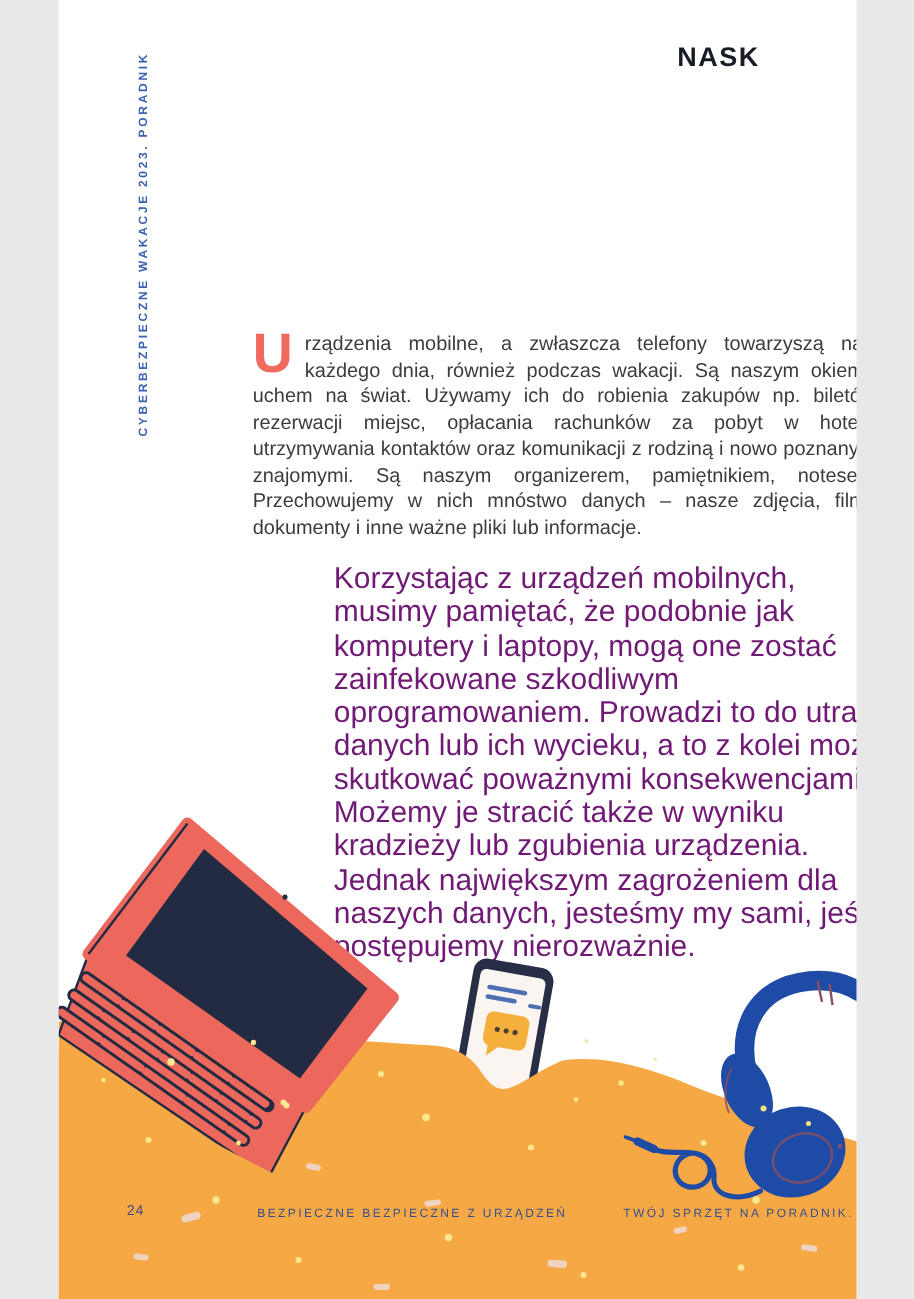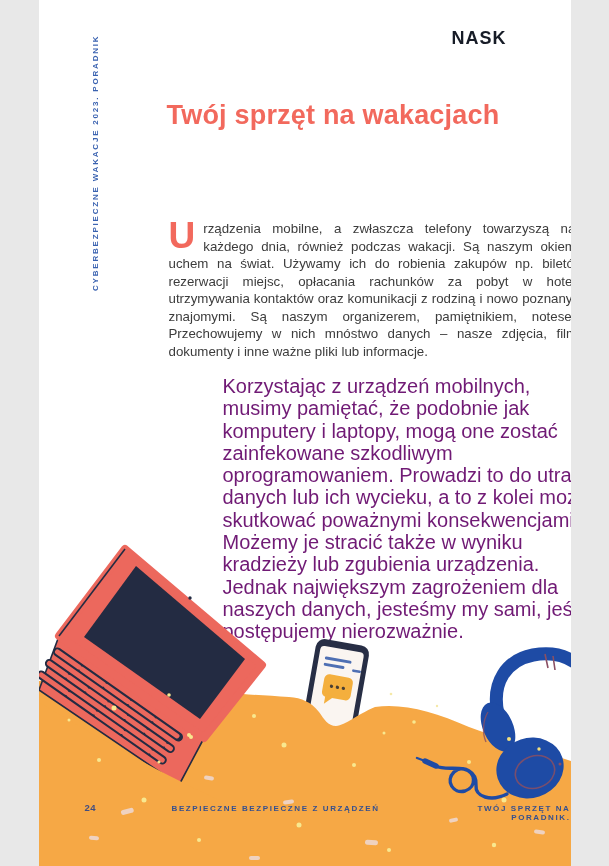--- a/index.html
+++ b/index.html
@@ -30,36 +30,35 @@
     float:left;font-size:37px;line-height:30px;font-weight:800;
     color:#f2695d;margin:1px 8px 0 0;
   }
   .pull-quote{
     position:absolute;left:184px;top:375px;width:368px;
     font-size:20px;line-height:22.3px;color:#701a75;margin:0;
   }
   .illustration{position:absolute;left:0;top:0;width:609px;height:866px;}
   .footer-item{
     position:absolute;top:804px;z-index:3;
-    font-size:8px;font-weight:700;letter-spacing:1.6px;color:#36508e;text-align:right;
+    font-size:8px;font-weight:400;letter-spacing:1.6px;color:#36508e;text-align:right;
   }
   .footer-page-number{left:46px;top:802px;font-size:9.5px;letter-spacing:.5px;color:#414d80;}
   .footer-left{left:133px;}
   .footer-right{left:377px;}
 </style>
 </head>
 <body>
 
 <div class="page">
 
   <div class="brand">NASK</div>
 
   <div class="vertical-label">CYBERBEZPIECZNE WAKACJE 2023. PORADNIK</div>
 
-  <h1 class="page-title">Twój sprzęt na wakacjach</h1>
 
   <p class="intro"><span class="dropcap">U</span><span>rządzenia mobilne, a zwłaszcza telefony towarzyszą nam każdego dnia, również podczas wakacji. Są naszym okiem i uchem na świat. Używamy ich do robienia zakupów np. biletów, rezerwacji miejsc, opłacania rachunków za pobyt w hotelu, utrzymywania kontaktów oraz komunikacji z rodziną i nowo poznanymi znajomymi. Są naszym organizerem, pamiętnikiem, notesem. Przechowujemy w nich mnóstwo danych – nasze zdjęcia, filmy, dokumenty i inne ważne pliki lub informacje.</span></p>
 
   <p class="pull-quote">Korzystając z urządzeń mobilnych, musimy pamiętać, że podobnie jak komputery i laptopy, mogą one zostać zainfekowane szkodliwym oprogramowaniem. Prowadzi to do utraty danych lub ich wycieku, a to z kolei może skutkować poważnymi konsekwencjami. Możemy je stracić także w wyniku kradzieży lub zgubienia urządzenia. Jednak największym zagrożeniem dla naszych danych, jesteśmy my sami, jeśli postępujemy nierozważnie.</p>
 
   <svg class="illustration" viewBox="0 0 609 866" xmlns="http://www.w3.org/2000/svg" aria-hidden="true">
 
     <g transform="rotate(10 280 645)">
       <rect x="277" y="638" width="54" height="108" rx="9" fill="#272e45"></rect>
       <rect x="282" y="645" width="44" height="97" rx="4" fill="#faf5f1"></rect>

